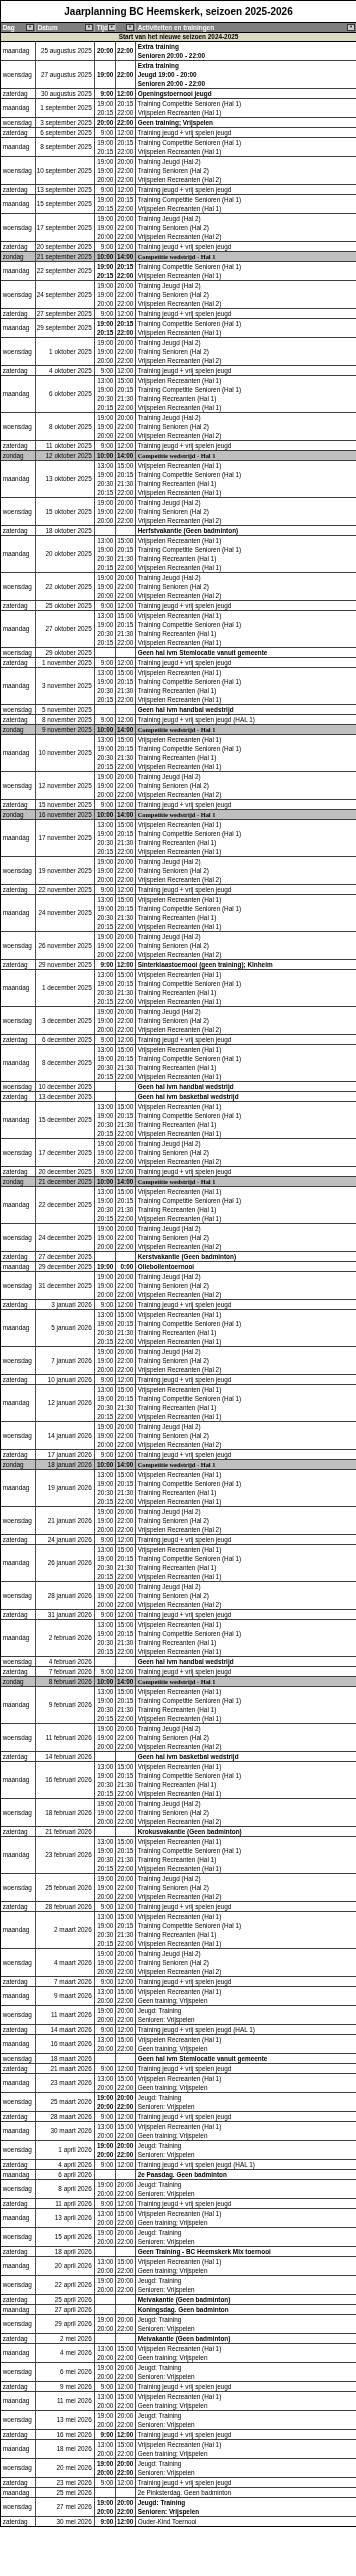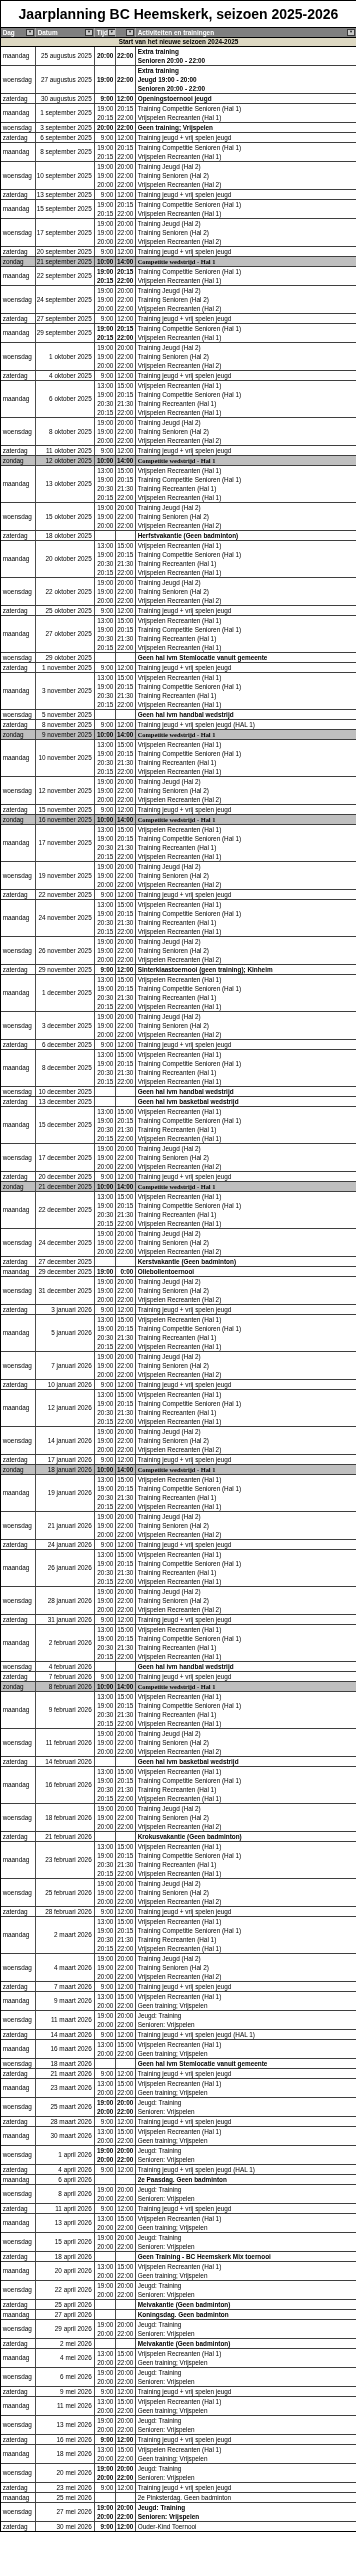--- a/index.html
+++ b/index.html
@@ -8,21 +8,21 @@
     width: 357px;
     font-family: "Liberation Sans", sans-serif;
     color: #000;
   }
   .page {
     width: 357px;
     border: 1.2px solid #000;
     background: #fff;
   }
   .title {
-    font-size: 14px;
+    font-size: 10px;
     font-weight: bold;
     text-align: center;
     padding: 4.7px 0 5.2px 0;
   }
   
   .header-row {
     display: flex;
     background: var(--header-bg, #7f7f7f);
     color: var(--header-text, #ffffff);
     font-weight: bold;

